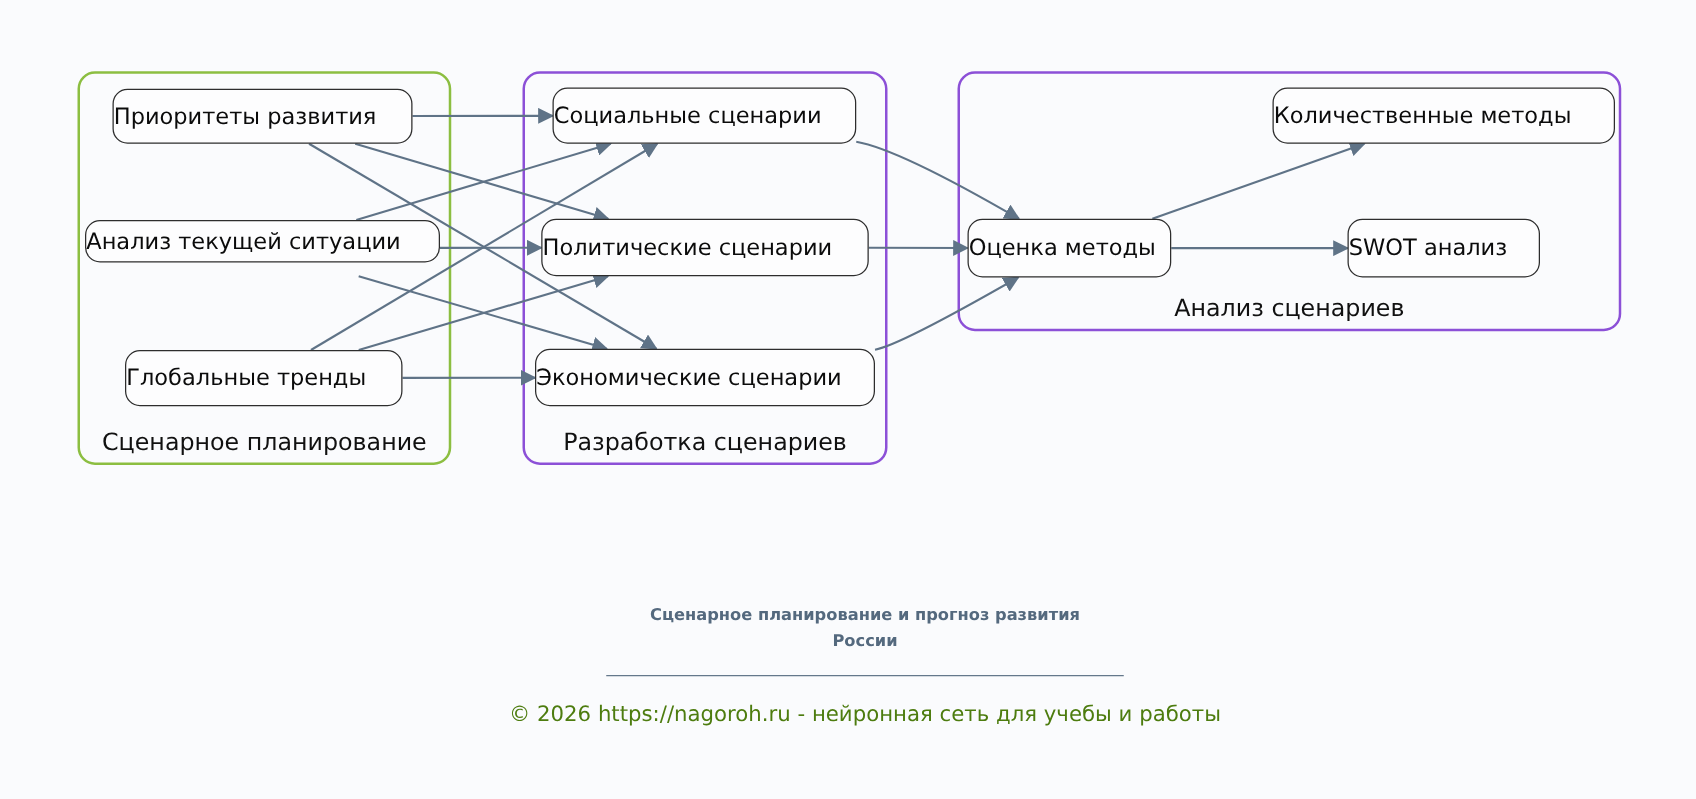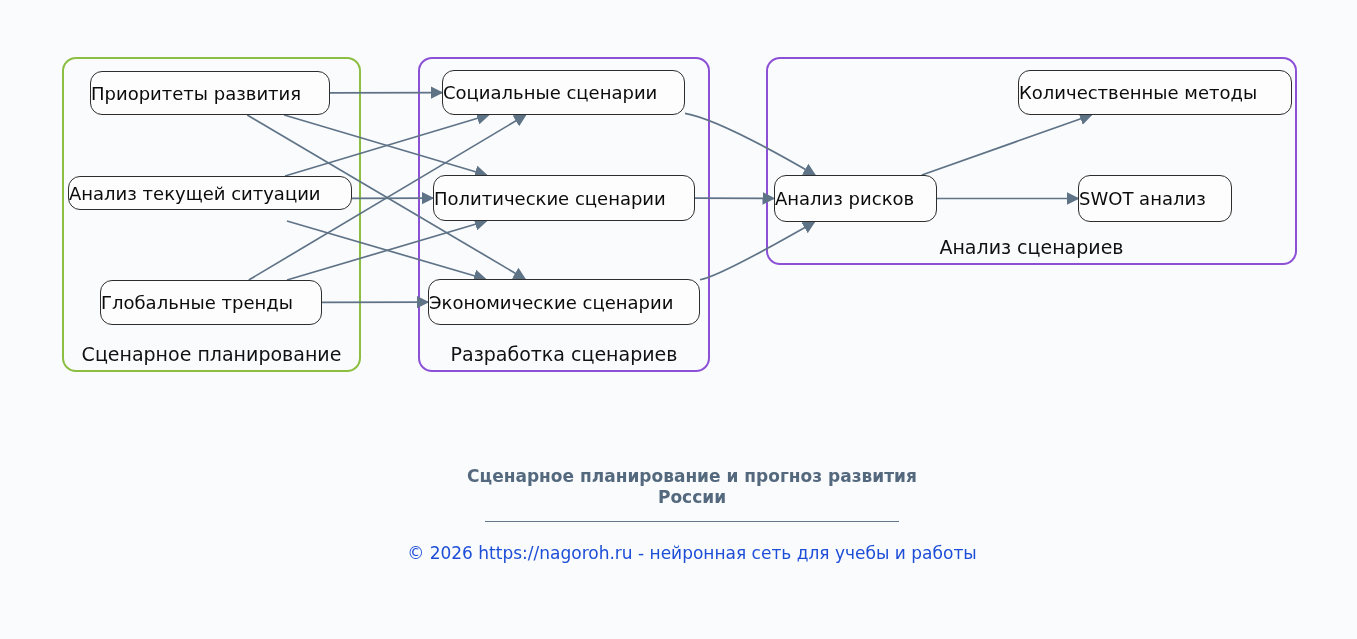--- a/index.html
+++ b/index.html
@@ -40,35 +40,35 @@
     position:absolute;left:0;top:0;
     z-index:1;
     pointer-events:none;
   }
   .footer{
     position:absolute;
     top:466px;left:292px;width:800px;
     text-align:center;
   }
   .footer-title{
-    font-size:17px;font-weight:bold;
+    font-size:13px;font-weight:bold;
     line-height:21px;
     color:#54697e;
     white-space:pre-line;
-    margin:0;
+    margin:16px;
   }
   .footer-divider{
     width:414px;height:0;
     border-top:1.5px solid #64788b;
     margin:13px auto 0 auto;
   }
   .footer-copyright{
     margin:21px 0 0 0;
     font-size:17px;
-    color:#1d4ed8;
+    color:#4d7c0f;
     white-space:nowrap;
   }
 </style>
 </head>
 <body>
 
 <div class="canvas">
 
   <div class="group" style="left: 62px; top: 57px; width: 299px; height: 315px; border-color: rgb(140, 190, 65);">
     <div class="group-label">Сценарное планирование</div>
@@ -116,21 +116,21 @@
     <span>Социальные сценарии</span>
   </div>
   <div class="node" style="left:433px;top:175px;width:262px;height:46px">
     <span>Политические сценарии</span>
   </div>
   <div class="node" style="left:428px;top:279px;width:272px;height:46px">
     <span>Экономические сценарии</span>
   </div>
 
   <div class="node" style="left:774px;top:175px;width:163px;height:47px">
-    <span>Анализ рисков</span>
+    <span>Оценка методы</span>
   </div>
   <div class="node" style="left:1018px;top:70px;width:274px;height:45px">
     <span>Количественные методы</span>
   </div>
   <div class="node" style="left:1078px;top:175px;width:154px;height:47px">
     <span>SWOT анализ</span>
   </div>
 
   <div class="footer">
     <p class="footer-title">Сценарное планирование и прогноз развития

